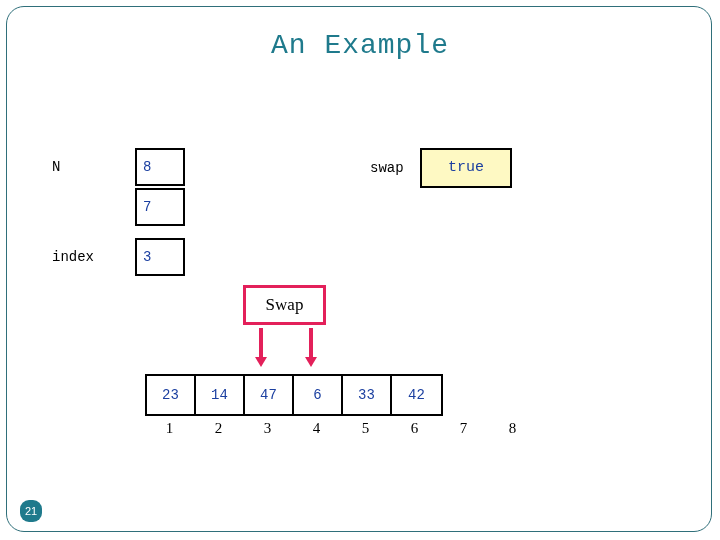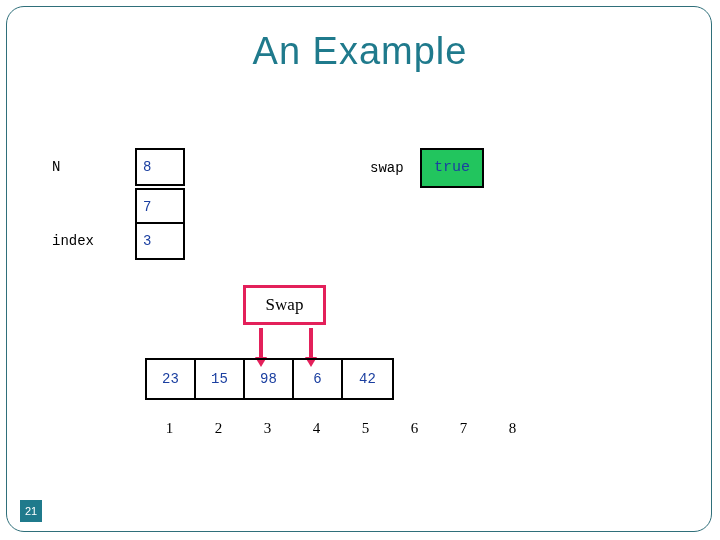--- a/index.html
+++ b/index.html
@@ -30,22 +30,22 @@
     border-radius: 18px;
     box-sizing: border-box;
     pointer-events: none;
   }
   .title {
     position: absolute;
     left: 0;
     top: 30px;
     width: 720px;
     text-align: center;
-    font-family: Liberation Sans, sans-serif;
-    font-size: 38px;
+    font-family: Liberation Mono, monospace;
+    font-size: 28px;
     color: #1f7a8c;
     letter-spacing: 1px;
   }
   
   .var-row {
     position: absolute;
     height: 38px;
   }
   .var-label {
     position: absolute;
@@ -78,25 +78,25 @@
     left: 370px;
     top: 160px;
     font-family: "Liberation Mono", monospace;
     font-size: 14px;
     color: #000000;
   }
   .swap-box {
     position: absolute;
     left: 420px;
     top: 148px;
-    width: 64px;
+    width: 92px;
     height: 40px;
     border: 2px solid #000000;
     box-sizing: border-box;
-    background: #22c55e;
+    background: #fef9c3;
   }
   .swap-value {
     font-family: "Liberation Mono", monospace;
     font-size: 15px;
     color: #1b3fa0;
     text-align: center;
     line-height: 36px;
   }
   
   .swap-callout {
@@ -137,21 +137,21 @@
     width: 0;
     height: 0;
     border-left: 6px solid transparent;
     border-right: 6px solid transparent;
     border-top: 10px solid #e3205a;
   }
   
   .array {
     position: absolute;
     left: 145px;
-    top: 358px;
+    top: 374px;
     height: 38px;
     display: flex;
     border: 2px solid #000000;
     box-sizing: content-box;
   }
   .cell {
     width: 49px;
     height: 38px;
     border-right: 2px solid #000000;
     box-sizing: border-box;
@@ -186,20 +186,21 @@
     bottom: 18px;
     width: 22px;
     height: 22px;
     background: #1f7a8c;
     color: #ffffff;
     font-family: "Liberation Sans", sans-serif;
     font-size: 11px;
     display: flex;
     align-items: center;
     justify-content: center;
+    border-radius: 9px;
   }
 </style>
 </head>
 <body>
 
 <div class="slide">
 
   <div class="frame"></div>
 
   <div class="title">An  Example</div>
@@ -210,21 +211,21 @@
       <div class="var-value">8</div>
     </div>
   </div>
 
   <div class="var-row" style="top:188px; left:0; width:300px;">
     <div class="var-box">
       <div class="var-value">7</div>
     </div>
   </div>
 
-  <div class="var-row" style="top:222px; left:0; width:300px;">
+  <div class="var-row" style="top:238px; left:0; width:300px;">
     <div class="var-label">index</div>
     <div class="var-box">
       <div class="var-value">3</div>
     </div>
   </div>
 
   <div class="swap-label">swap</div>
   <div class="swap-box">
     <div class="swap-value">true</div>
   </div>
@@ -237,23 +238,24 @@
     <div class="shaft"></div>
     <div class="head"></div>
   </div>
   <div class="arrow" style="left:309px; top:328px;">
     <div class="shaft"></div>
     <div class="head"></div>
   </div>
 
   <div class="array">
     <div class="cell">23</div>
-    <div class="cell">15</div>
-    <div class="cell">98</div>
+    <div class="cell">14</div>
+    <div class="cell">47</div>
     <div class="cell">6</div>
+    <div class="cell">33</div>
     <div class="cell last">42</div>
   </div>
 
   <div class="indices">
     <div class="index">1</div>
     <div class="index">2</div>
     <div class="index">3</div>
     <div class="index">4</div>
     <div class="index">5</div>
     <div class="index">6</div>

